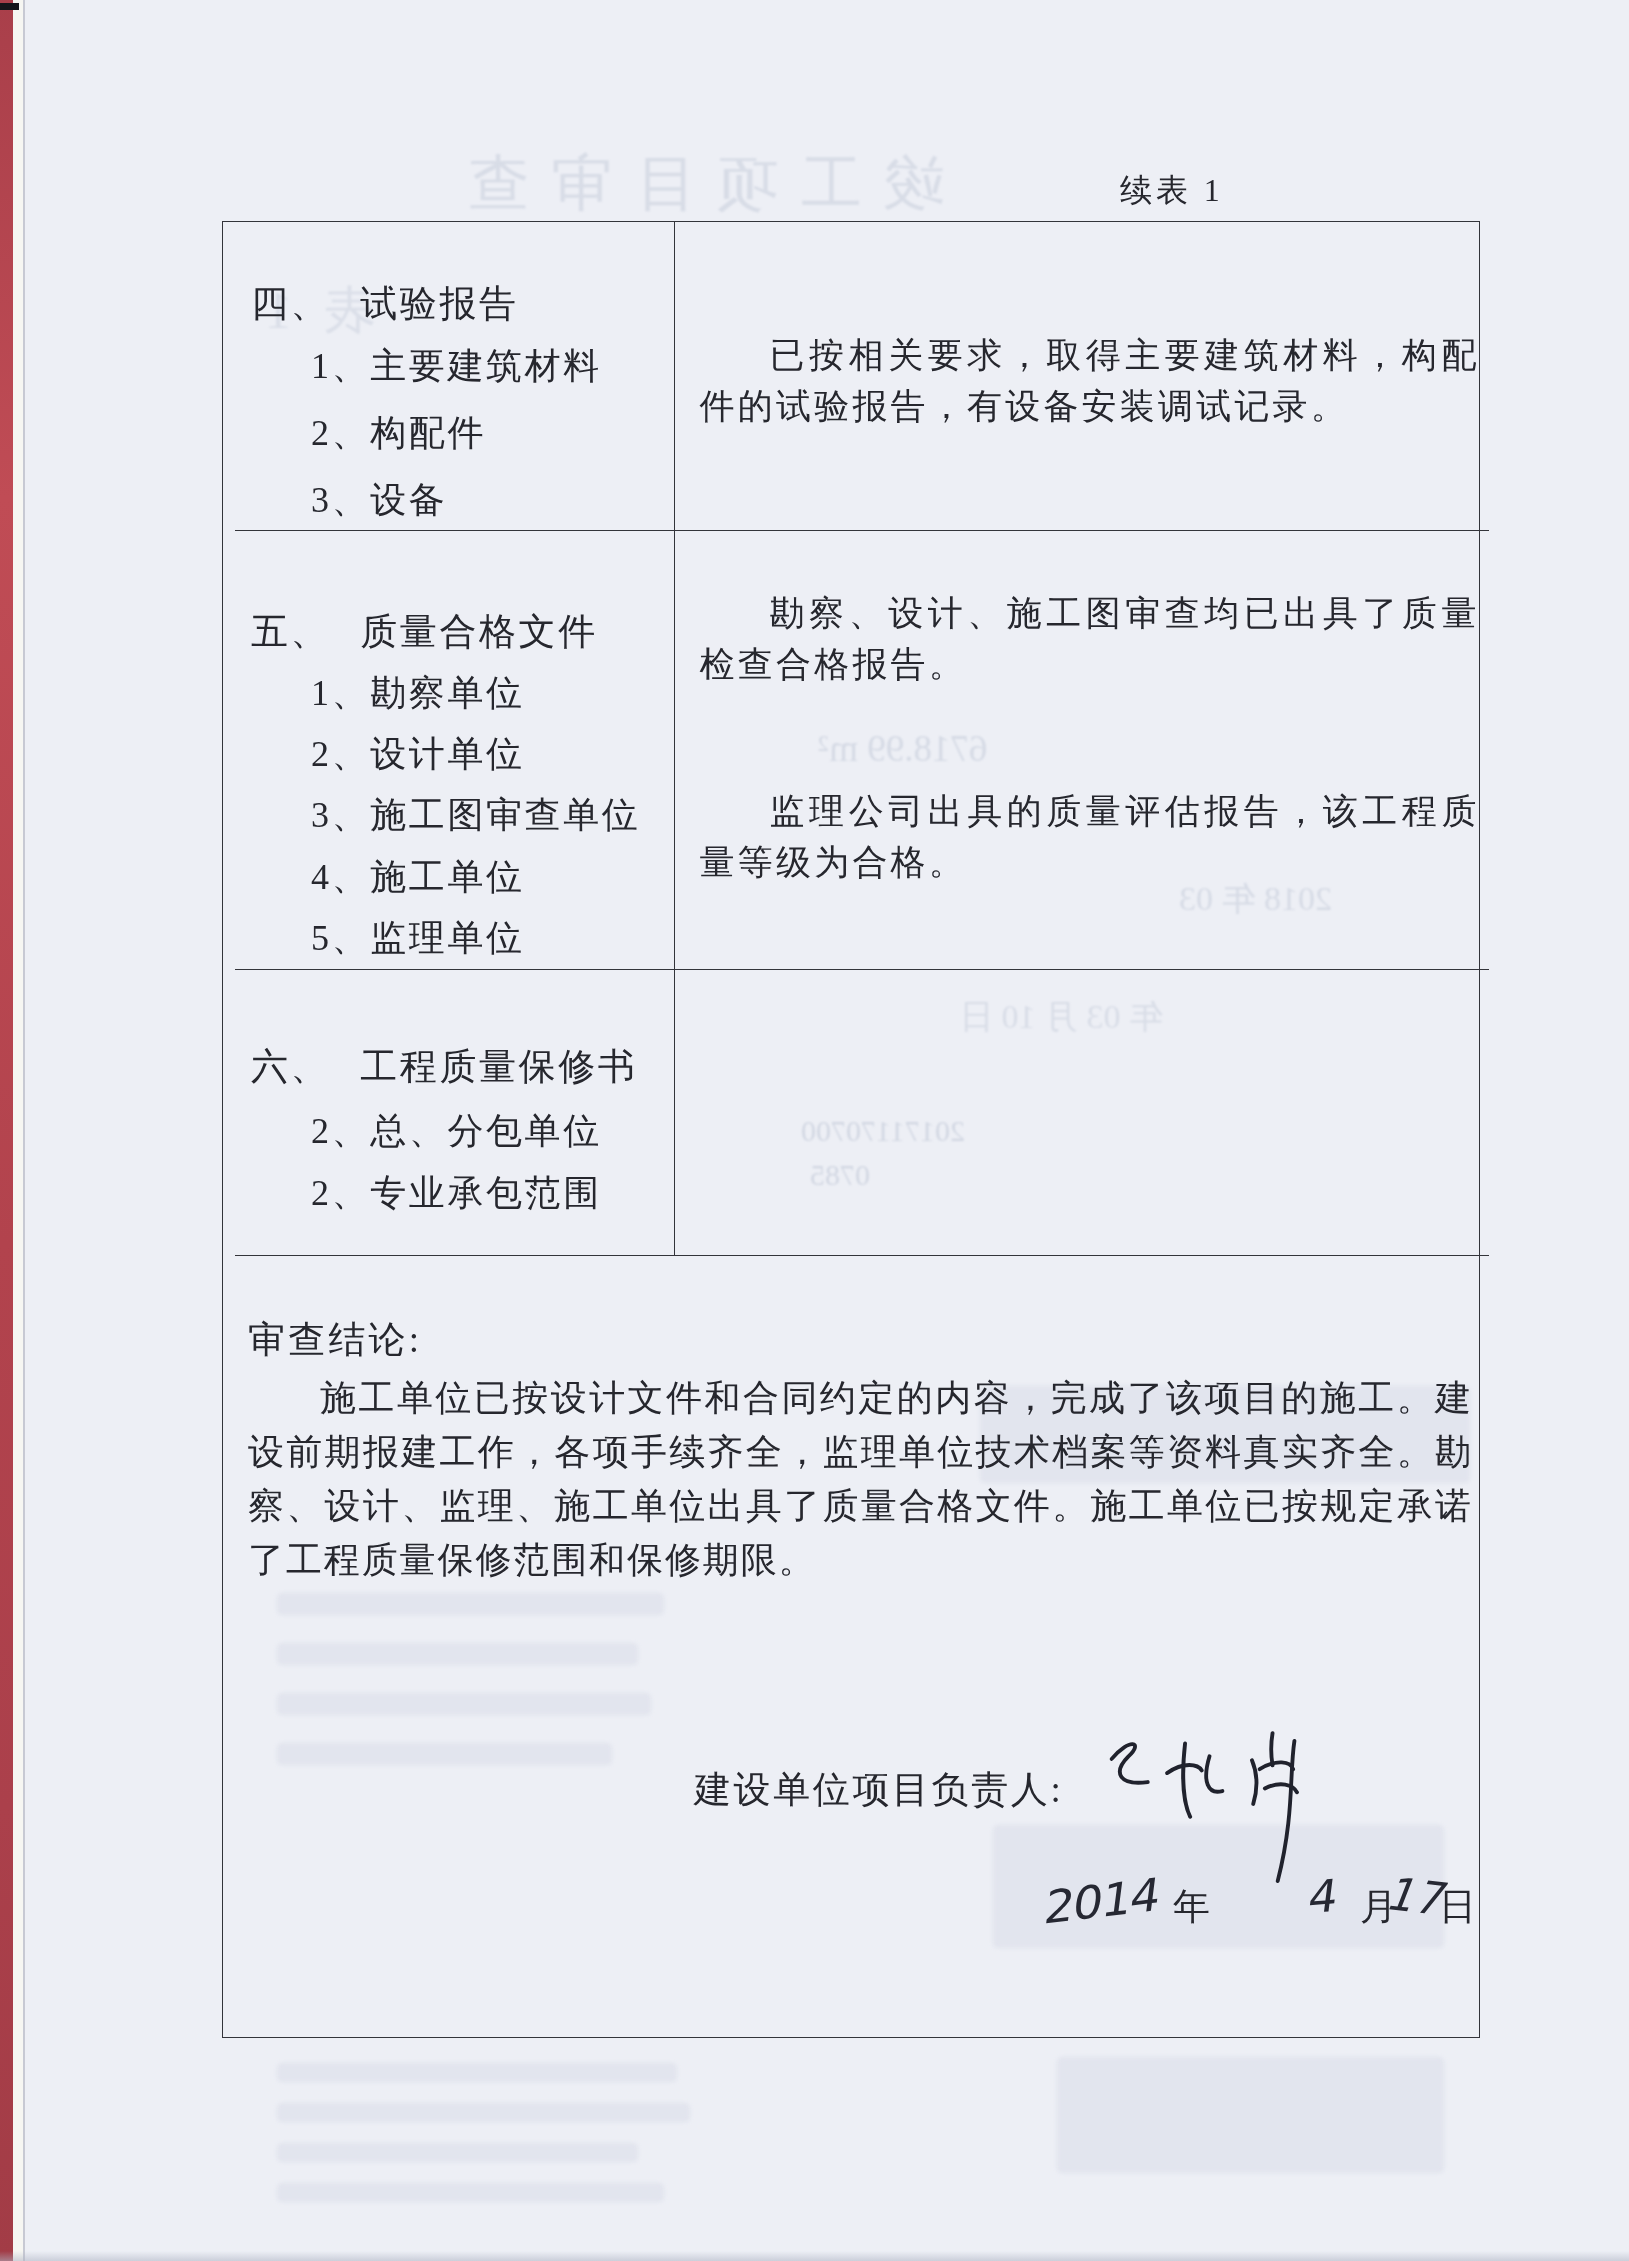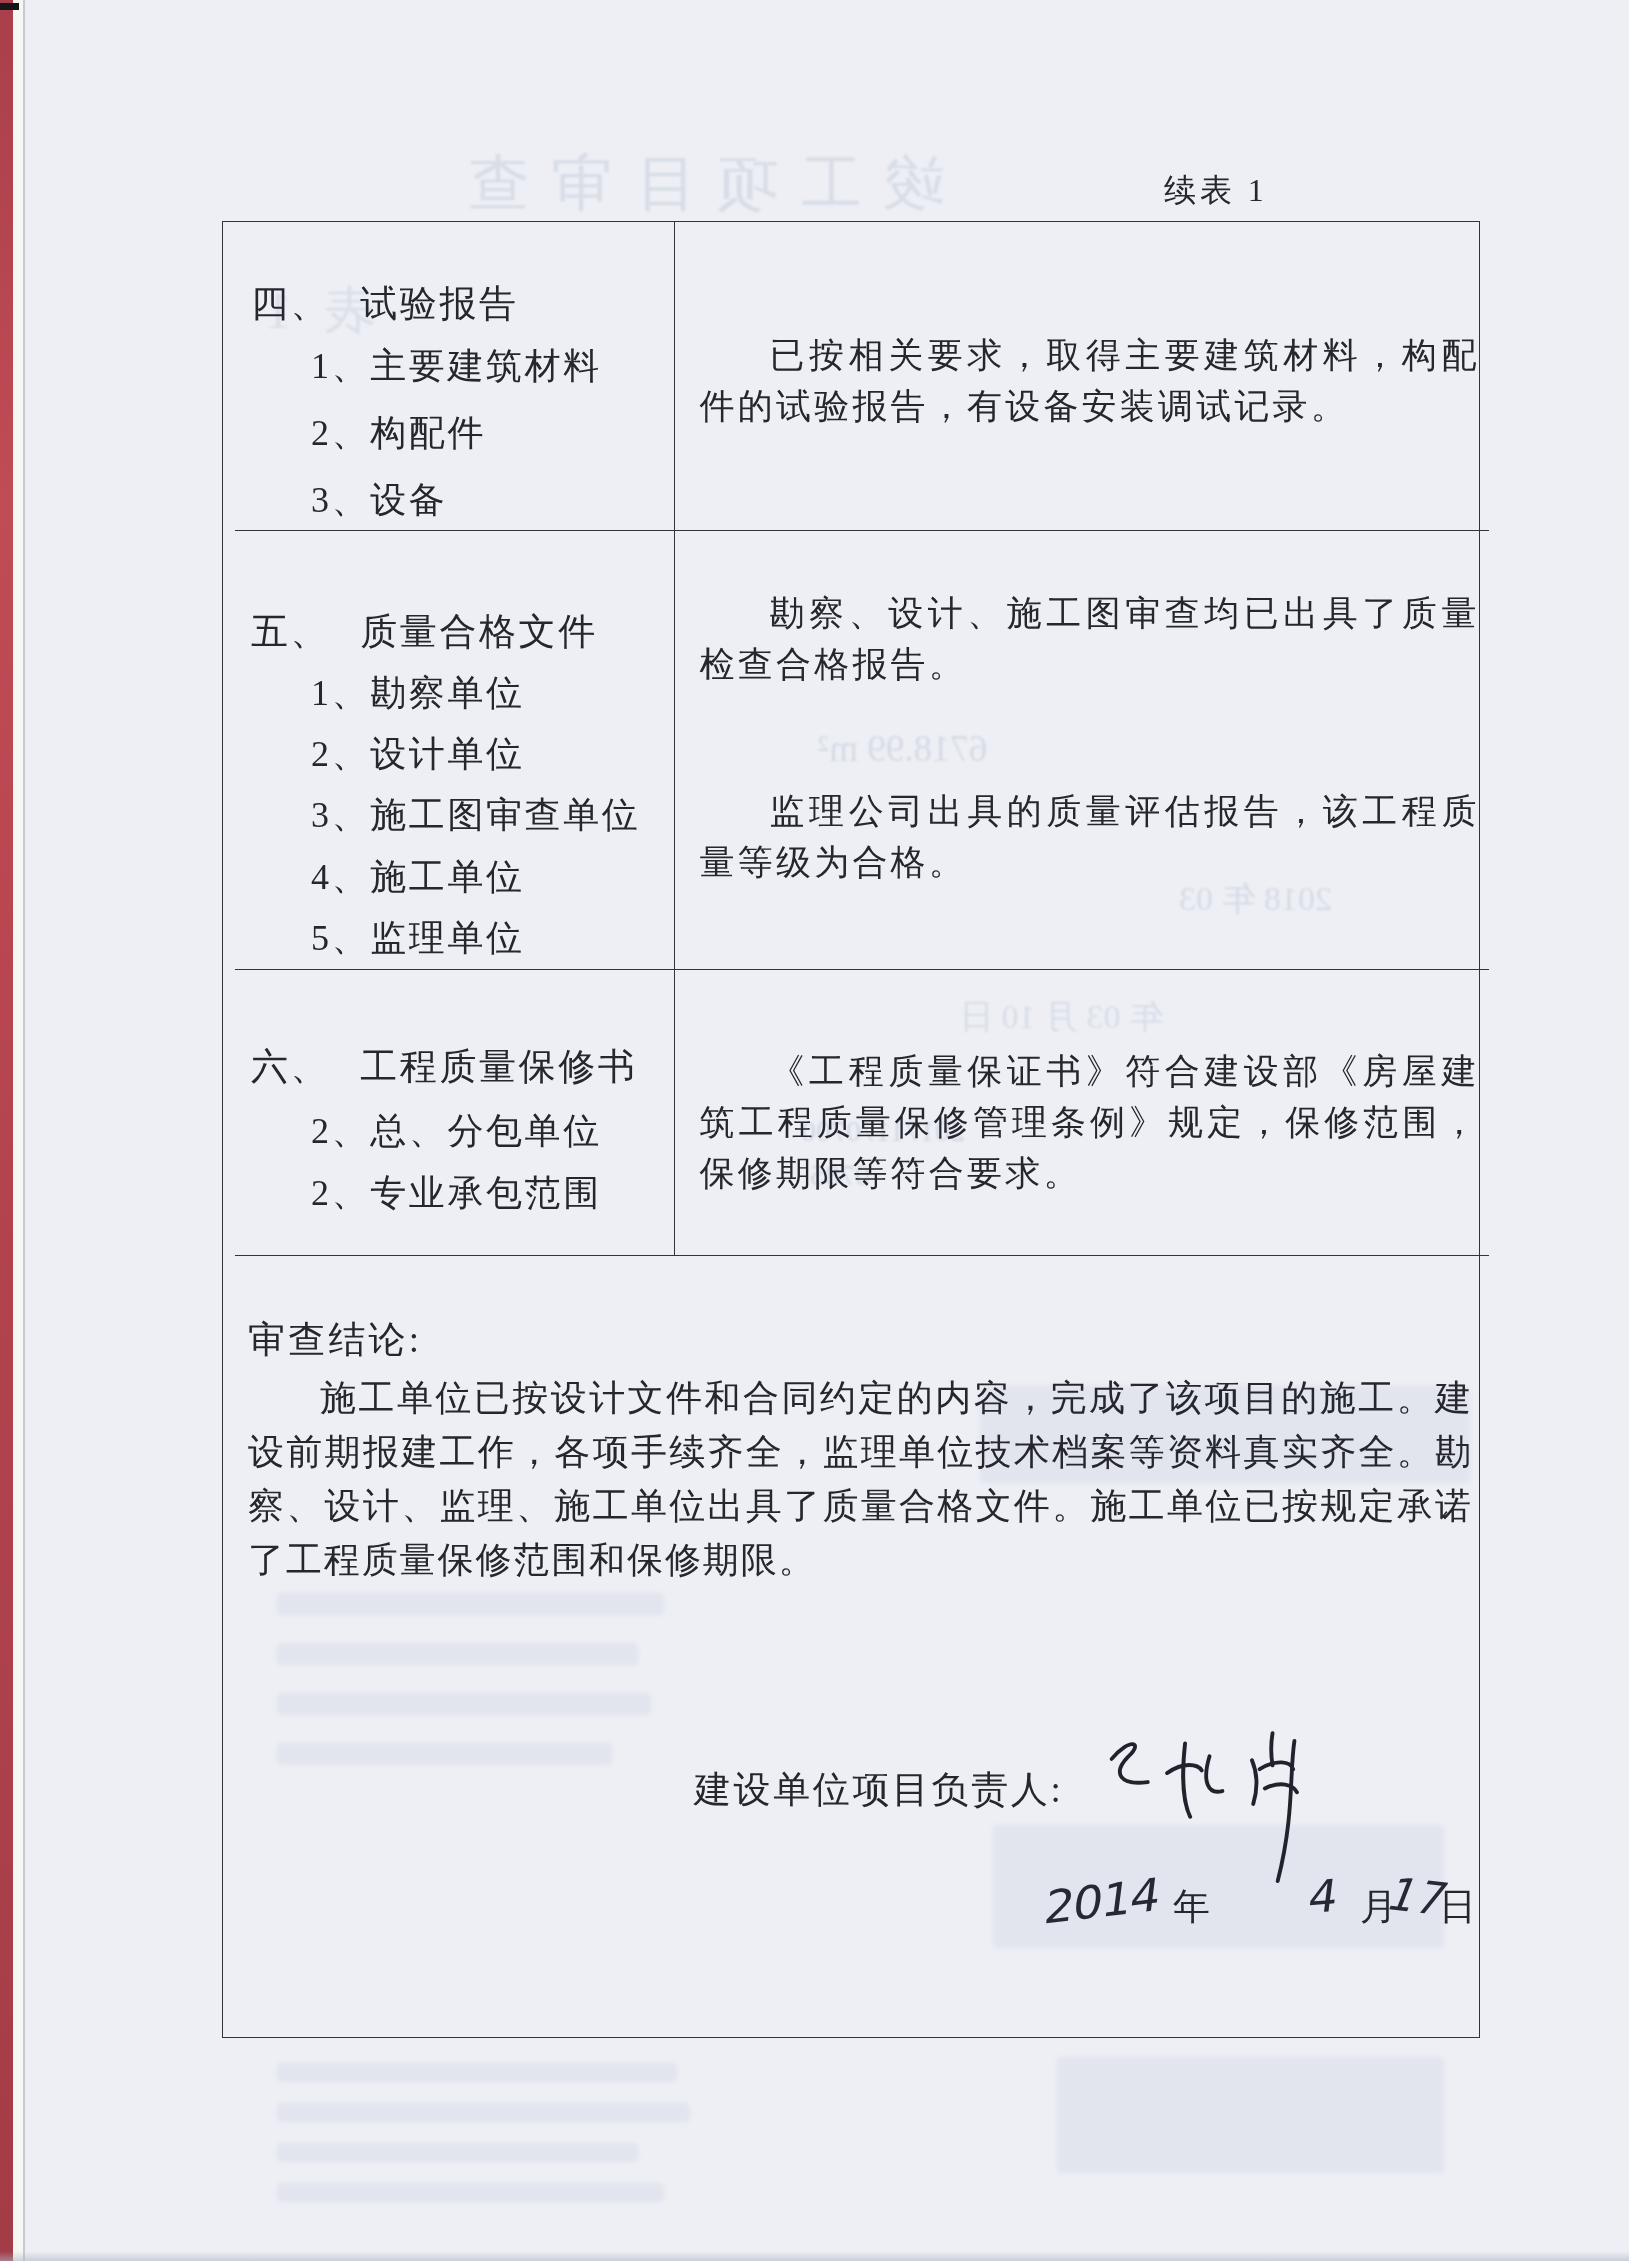--- a/index.html
+++ b/index.html
@@ -11,21 +11,21 @@
   }
   .abs{position:absolute;}
   
   .binding{left:0;top:0;width:13px;height:2261px;
     background:linear-gradient(180deg,#a93f4a 0%,#c04c55 22%,#b2434d 55%,#ab404b 80%,#a23c46 100%);}
   .binding-edge{left:13px;top:0;width:9.7px;height:2261px;background:#f6f6f2;}
   .page-shadow{left:22.6px;top:0;width:2.6px;height:2261px;background:rgba(128,133,148,.35);}
   .corner-notch{left:0;top:3.2px;width:19.3px;height:7px;background:#15151a;}
   .bottom-edge{left:0;bottom:0;width:100%;height:10.3px;background:linear-gradient(180deg,rgba(190,195,208,0),rgba(175,180,196,.55));}
   
-  .cont-label{left:1164px;top:169px;font-size:32px;letter-spacing:3.9px;}
+  .cont-label{left:1120px;top:169px;font-size:32px;letter-spacing:3.9px;}
   
   .table-frame{left:222px;top:221px;width:1258px;height:1817px;border:1.9px solid #33343a;box-sizing:border-box;}
   .t-row{position:absolute;left:12px;width:1254px;box-sizing:border-box;}
   .row-four{top:0;height:309px;border-bottom:1.9px solid #33343a;}
   .row-five{top:309px;height:439px;border-bottom:1.9px solid #33343a;}
   .row-six{top:748px;height:286px;border-bottom:1.9px solid #33343a;}
   .row-concl{top:1034px;height:779px;}
   .cell-left{position:absolute;left:0;top:0;width:440px;height:100%;border-right:1.9px solid #33343a;box-sizing:border-box;}
   .cell-right{position:absolute;left:442px;top:0;right:0;height:100%;}
   
@@ -124,23 +124,20 @@
   </div>
 
   <div class="t-row row-six">
     <div class="cell-left">
       <div class="sec-title" style="top:72px;">
         <span class="num">六、</span><span>工程质量保修书</span>
       </div>
       <div class="sec-item" style="top:137px;">2、总、分包单位</div>
       <div class="sec-item" style="top:199px;">2、专业承包范围</div>
     </div>
-    <div class="cell-right">
-      <p class="note" style="top:76px;">《工程质量保证书》符合建设部《房屋建筑工程质量保修管理条例》规定，保修范围，保修期限等符合要求。</p>
-    </div>
   </div>
 
   <div class="t-row row-concl">
     <div class="concl-head">审查结论:</div>
     <p class="concl-body">施工单位已按设计文件和合同约定的内容，完成了该项目的施工。建设前期报建工作，各项手续齐全，监理单位技术档案等资料真实齐全。勘察、设计、监理、施工单位出具了质量合格文件。施工单位已按规定承诺了工程质量保修范围和保修期限。</p>
 
     <div class="signer-label">建设单位项目负责人:</div>
 
     <svg class="sig-svg" viewBox="0 0 380 300">
       <path d="M38 62 C66 28, 88 36, 64 58 C40 82, 48 104, 94 98"></path>

